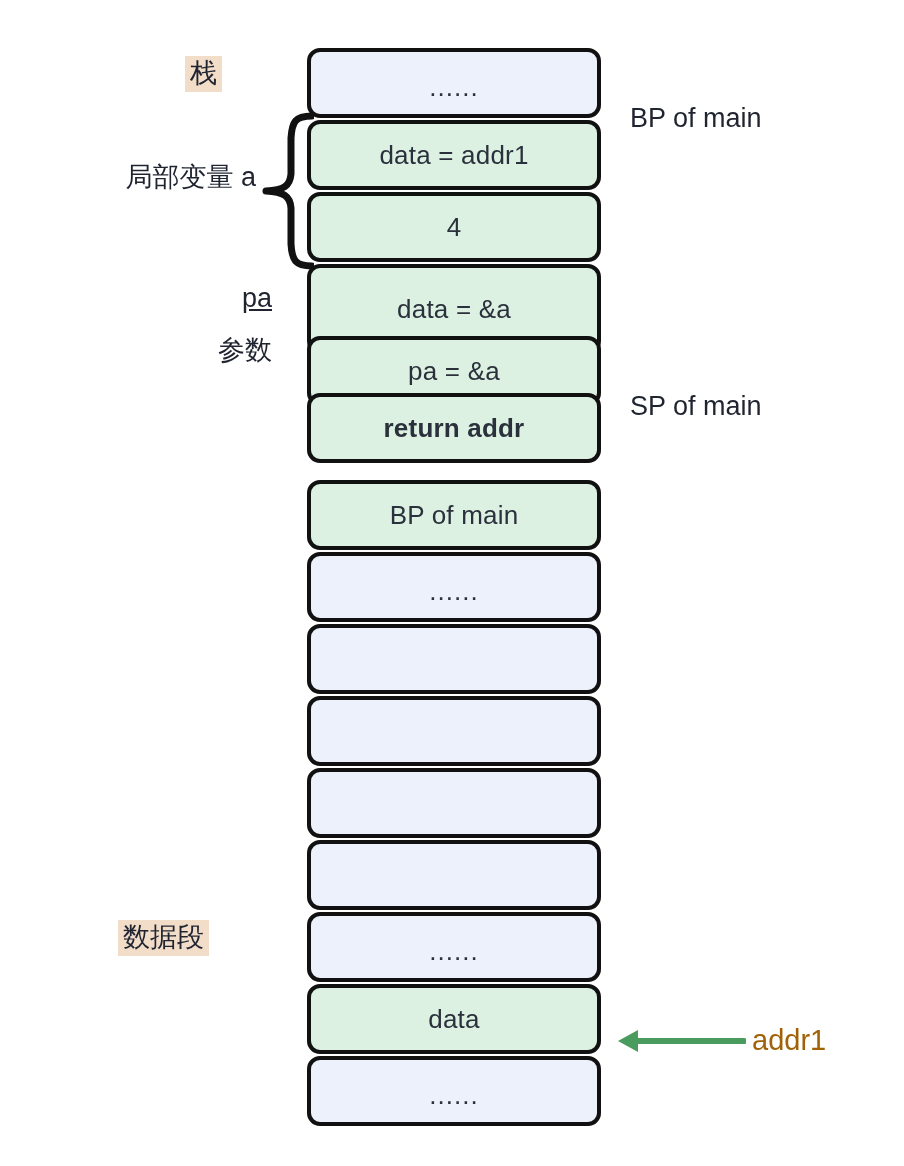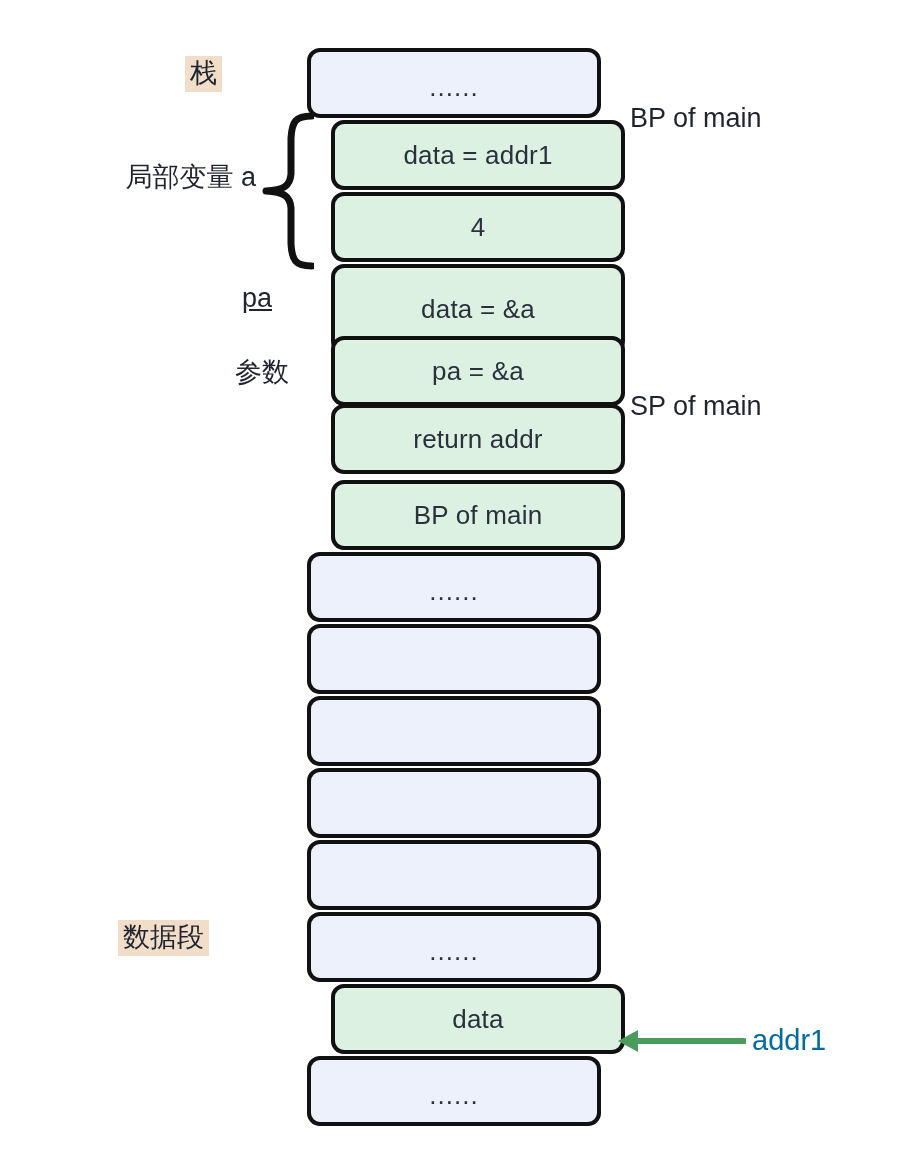--- a/index.html
+++ b/index.html
@@ -20,21 +20,21 @@
     box-sizing:border-box;
     border:4px solid #111111;
     border-radius:13px;
     display:flex;align-items:center;justify-content:center;
     font-size:26px;
     letter-spacing:.2px;
     color:#2b313c;
     white-space:nowrap;
   }
   .cell.blue{background:#edf1fb;}
-  .cell.green{background:#dcf1e2;margin-left:24px;}
+  .cell.green{background:#dcf1e2;}
   .cell .dots{
     font-size:26px;letter-spacing:1px;color:#2b313c;
     position:relative;top:4px;
   }
 
   
   .lbl{
     position:absolute;
     font-size:27px;
     color:#1f2430;
@@ -48,21 +48,21 @@
   }
 
   
   .brace{position:absolute;left:262px;top:112px;width:52px;height:158px;}
 
   
   .arrow{position:absolute;left:616px;top:1028px;width:130px;height:26px;}
 
   .addr-lbl{
     position:absolute;left:752px;top:1026px;
-    font-size:29px;color:#0369a1;white-space:nowrap;line-height:1;
+    font-size:29px;color:#a16207;white-space:nowrap;line-height:1;
   }
 </style>
 </head>
 <body>
 
 <div id="stage">
 
   <div id="cells">
       <div class="cell blue" style="top: 48px; height: 70px;">
         <span class="dots">......</span>
@@ -72,21 +72,21 @@
       </div>
       <div class="cell green" style="top: 192px; height: 70px;">
         <span>4</span>
       </div>
       <div class="cell green" style="top: 264px; height: 90px;">
         <span>data = &amp;a</span>
       </div>
       <div class="cell green" style="top: 336px; height: 70px;">
         <span>pa = &amp;a</span>
       </div>
-      <div class="cell green" style="top: 404px; height: 70px;">
+      <div class="cell green" style="top: 393px; height: 70px; font-weight: bold;">
         <span>return addr</span>
       </div>
       <div class="cell green" style="top: 480px; height: 70px;">
         <span>BP of main</span>
       </div>
       <div class="cell blue" style="top: 552px; height: 70px;">
         <span class="dots">......</span>
       </div>
       <div class="cell blue" style="top: 624px; height: 70px;"></div>
       <div class="cell blue" style="top: 696px; height: 70px;"></div>
@@ -104,21 +104,21 @@
     </div>
 
   <div class="lbl left" id="l-stack" style="top: 60px; left: 0px; width: 222px;">
     <span class="hl">栈</span>
   </div>
 
   <div class="lbl left" id="l-locala" style="top: 164px; left: 0px; width: 256px;">局部变量 a</div>
 
   <div class="lbl left" id="l-pa" style="top: 285px; left: 0px; width: 272px; text-decoration: underline;">pa</div>
 
-  <div class="lbl left" id="l-param" style="top: 359px; left: 0px; width: 272px; margin-left: 17px;">参数</div>
+  <div class="lbl left" id="l-param" style="top: 337px; left: 0px; width: 272px;">参数</div>
 
   <div class="lbl left" id="l-dataseg" style="top: 924px; left: 0px; width: 209px;">
     <span class="hl">数据段</span>
   </div>
 
   <div class="lbl" id="r-bpmain" style="top: 105px; left: 630px;">BP of main</div>
   <div class="lbl" id="r-spmain" style="top: 393px; left: 630px;">SP of main</div>
 
   <svg class="brace" viewBox="0 0 52 158">
     <path d="M50 4

